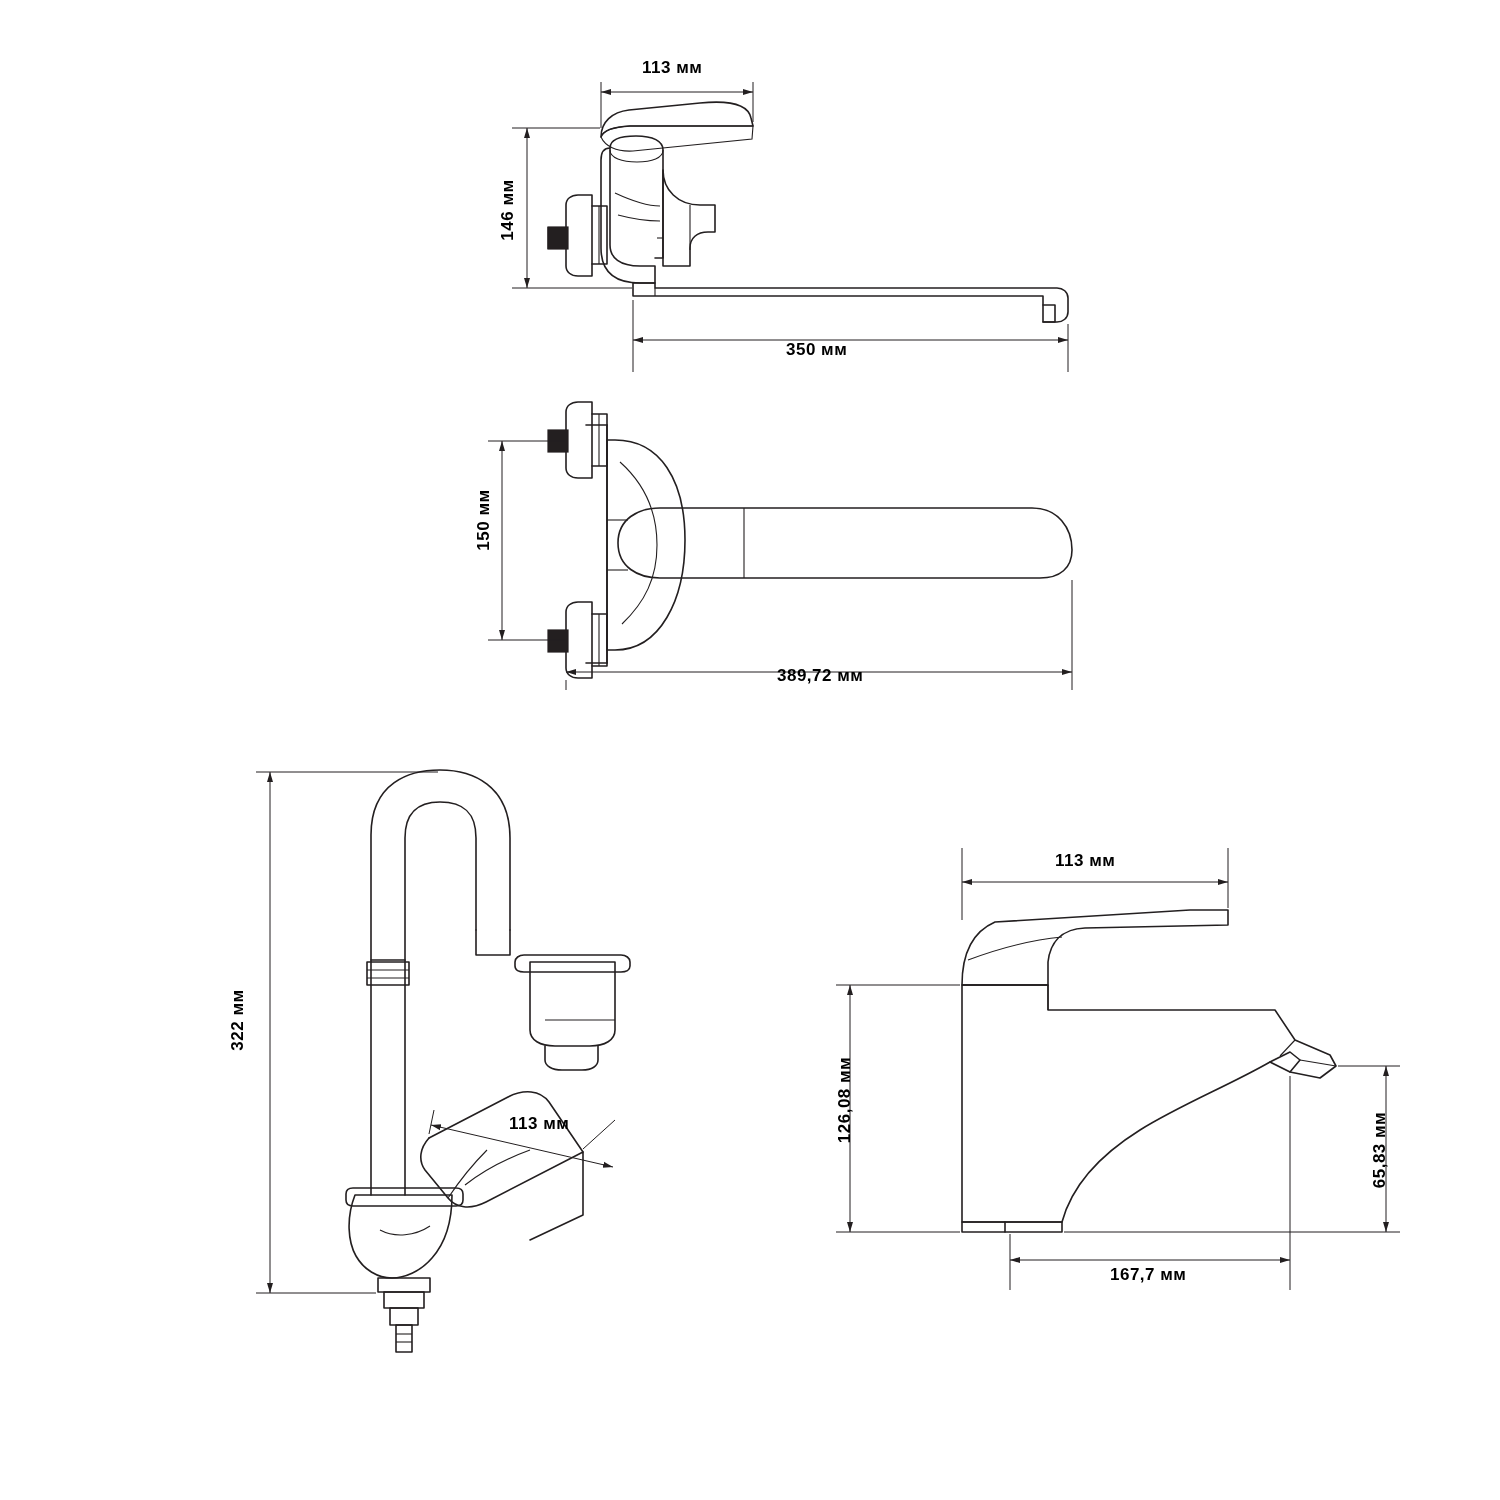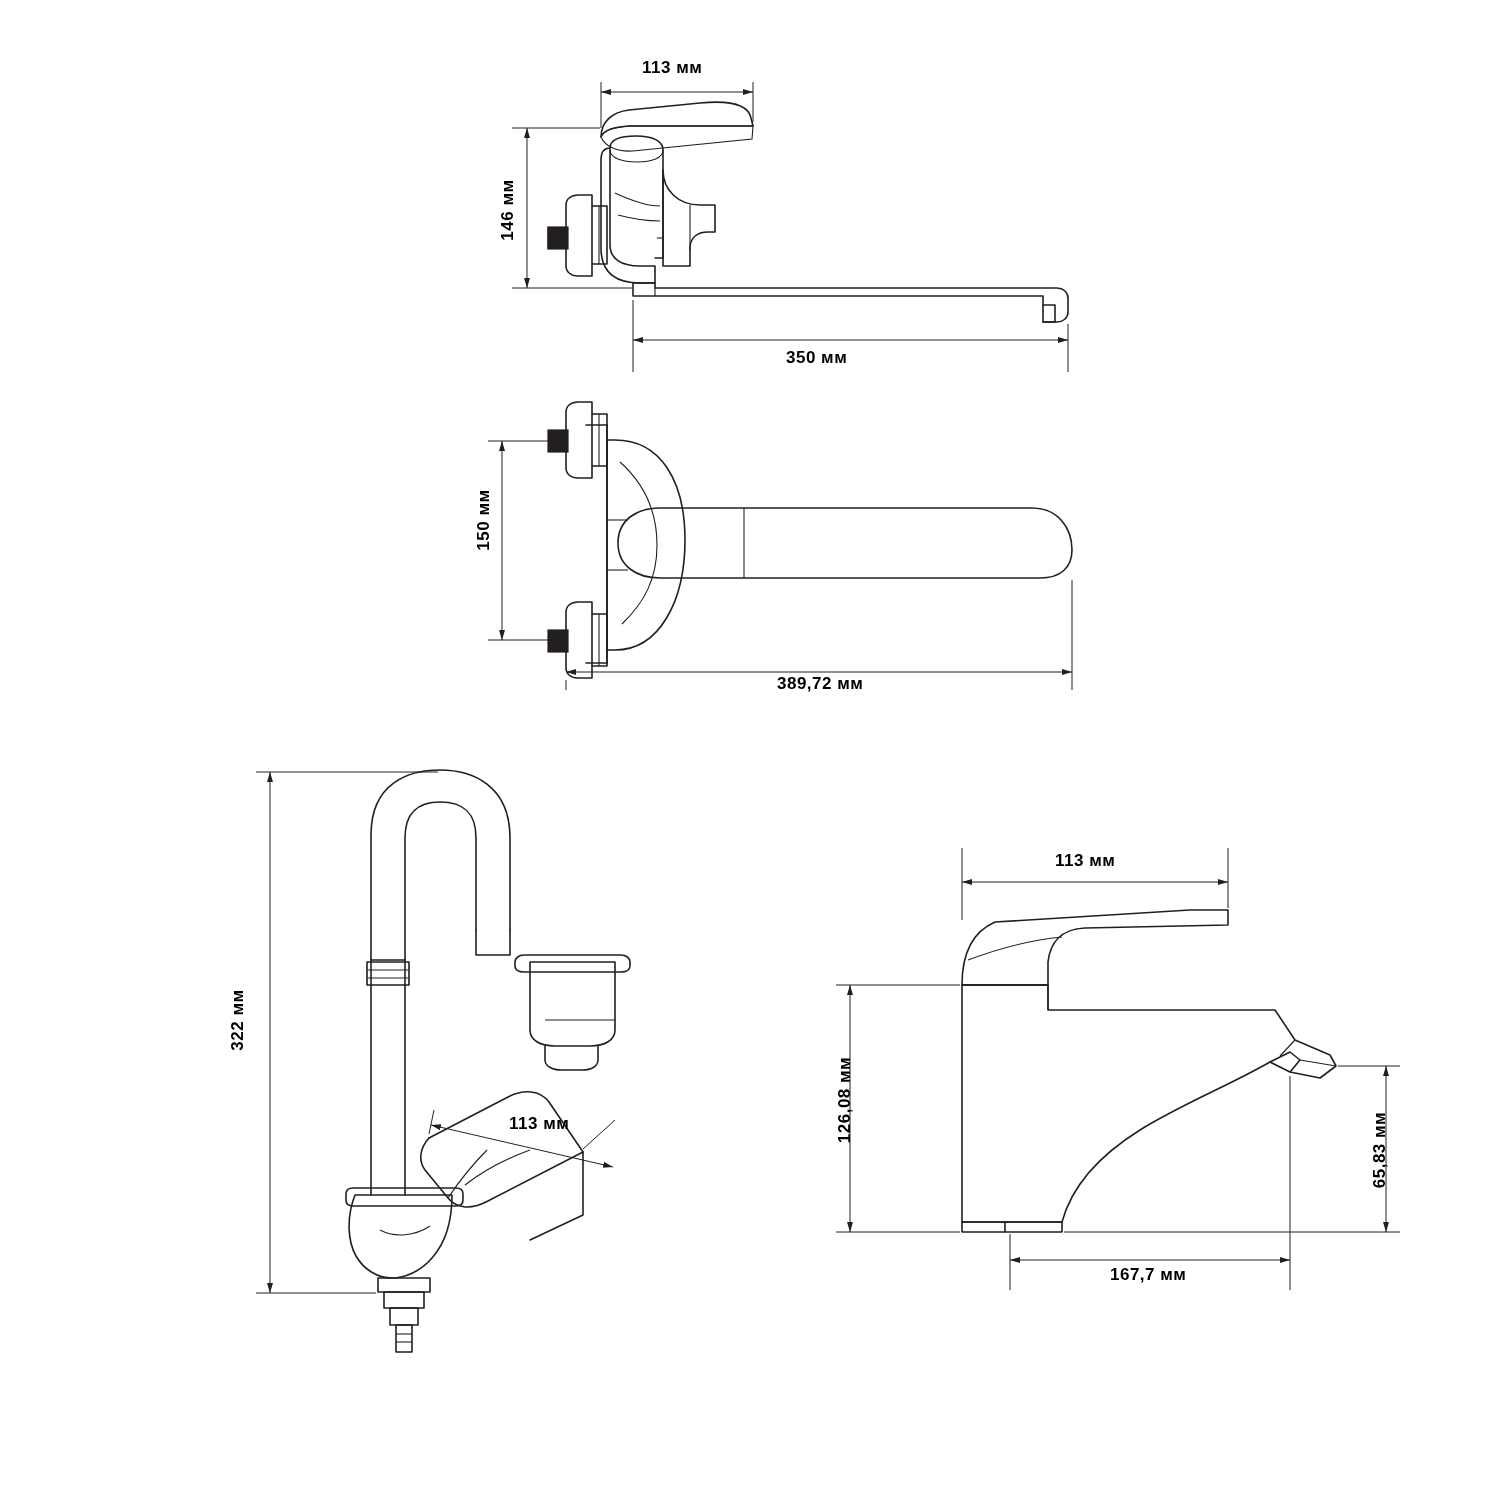--- a/index.html
+++ b/index.html
@@ -222,25 +222,25 @@
       <line class="extline" x1="1290" y1="1076" x2="1290" y2="1290"></line>
       <line class="dimline" x1="1010" y1="1260" x2="1290" y2="1260" marker-start="url(#arrR)" marker-end="url(#arrL)"></line>
     </g>
 
   </svg>
 
   <div class="dimtext" style="left:642px; top:58px;">113 мм</div>
 
   <div class="dimtext vert" style="left:448px; top:200px; width:120px; text-align:center;">146 мм</div>
 
-  <div class="dimtext" style="left:786px; top:348px;">350 мм</div>
+  <div class="dimtext" style="left:786px; top:340px;">350 мм</div>
 
   <div class="dimtext vert" style="left:424px; top:510px; width:120px; text-align:center;">150 мм</div>
 
-  <div class="dimtext" style="left:777px; top:666px;margin-top:8px;">389,72 мм</div>
+  <div class="dimtext" style="left:777px; top:666px;">389,72 мм</div>
 
   <div class="dimtext vert" style="left:178px; top:1010px; width:120px; text-align:center;">322 мм</div>
 
   <div class="dimtext" style="left:509px; top:1114px;">113 мм</div>
 
   <div class="dimtext" style="left:1055px; top:851px;">113 мм</div>
 
   <div class="dimtext vert" style="left:760px; top:1090px; width:170px; text-align:center;">126,08 мм</div>
 
   <div class="dimtext vert" style="left:1300px; top:1140px; width:160px; text-align:center;">65,83 мм</div>

